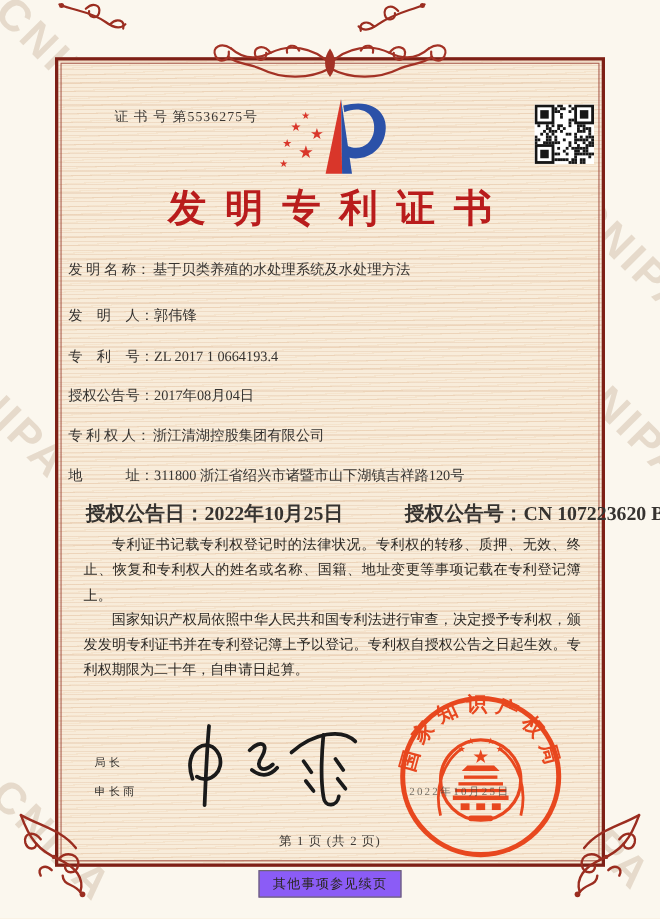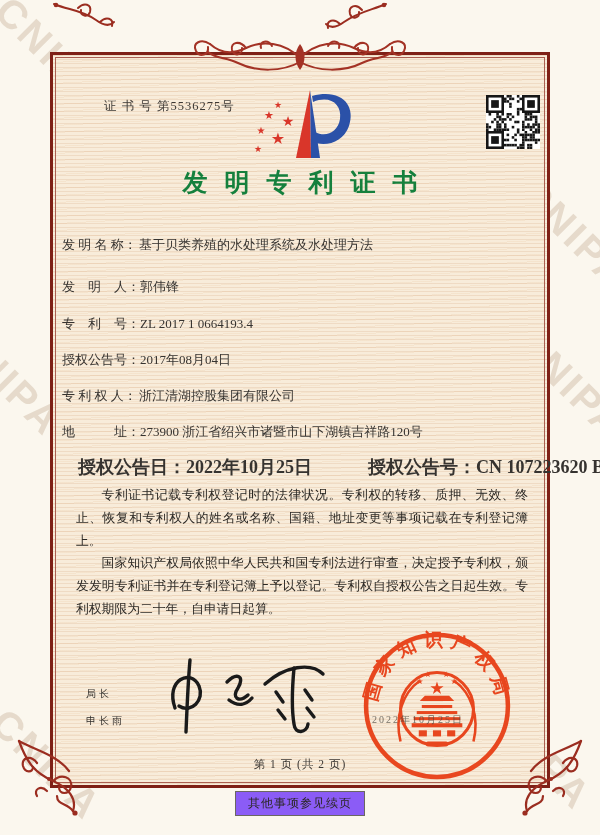--- a/index.html
+++ b/index.html
@@ -31,21 +31,21 @@
     border:1px solid rgba(158,72,58,0.85);
   }
   
   .orn{position:absolute;pointer-events:none;}
   
   .cert-no{position:absolute;left:78px;top:98px;font-size:12.5px;letter-spacing:1px;color:#3c3834;margin-left:26px;}
   .qr{position:absolute;left:486px;top:95px;width:54px;height:54px;background:#fff;}
   .logo{position:absolute;left:248px;top:86px;width:110px;height:78px;}
   .title{
     position:absolute;left:0;top:166px;width:100%;text-align:center;
-    font-size:25px;font-weight:bold;letter-spacing:17px;text-indent:17px;color:#15803d;
+    font-size:35px;font-weight:bold;letter-spacing:17px;text-indent:17px;color:#b91c1c;
   }
   .field{position:absolute;left:62px;font-size:13px;white-space:nowrap;color:#363330;}
   .field .lbl{display:inline-block;min-width:77px;}
   .f0{top:236px}.f1{top:278px}.f2{top:315px}.f3{top:351px}.f4{top:387px}.f5{top:423px}
   .grant{position:absolute;left:78px;top:455px;font-size:18px;white-space:nowrap;color:#363330;font-weight:bold;}
   .grant .sep{display:inline-block;width:56px;}
   .bodytext{
     position:absolute;left:76px;top:484px;width:452px;
     font-size:12.8px;line-height:1.78;color:#2b2824;text-align:justify;
   }
@@ -304,21 +304,21 @@
 <div class="field f2">
   <span class="lbl">专　利　号：</span><span>ZL 2017 1 0664193.4</span>
 </div>
 <div class="field f3">
   <span class="lbl">授权公告号：</span><span>2017年08月04日</span>
 </div>
 <div class="field f4">
   <span class="lbl">专 利 权 人：</span><span>浙江清湖控股集团有限公司</span>
 </div>
 <div class="field f5">
-  <span class="lbl">地　　　址：</span><span>273900 浙江省绍兴市诸暨市山下湖镇吉祥路120号</span>
+  <span class="lbl">地　　　址：</span><span>311800 浙江省绍兴市诸暨市山下湖镇吉祥路120号</span>
 </div>
 
 <div class="grant">
   <span>授权公告日：</span><span>2022年10月25日</span><span class="sep"></span><span>授权公告号：</span><span>CN 107223620 B</span>
 </div>
 
 <div class="bodytext">
   <p>专利证书记载专利权登记时的法律状况。专利权的转移、质押、无效、终止、恢复和专利权人的姓名或名称、国籍、地址变更等事项记载在专利登记簿上。</p>
   <p>国家知识产权局依照中华人民共和国专利法进行审查，决定授予专利权，颁发发明专利证书并在专利登记簿上予以登记。专利权自授权公告之日起生效。专利权期限为二十年，自申请日起算。</p>
 </div>

